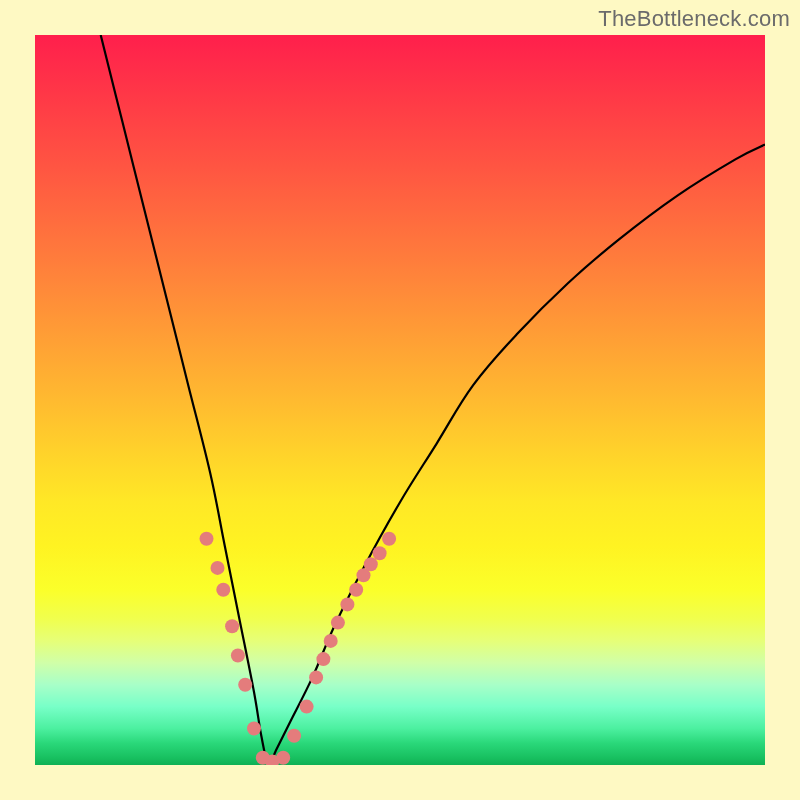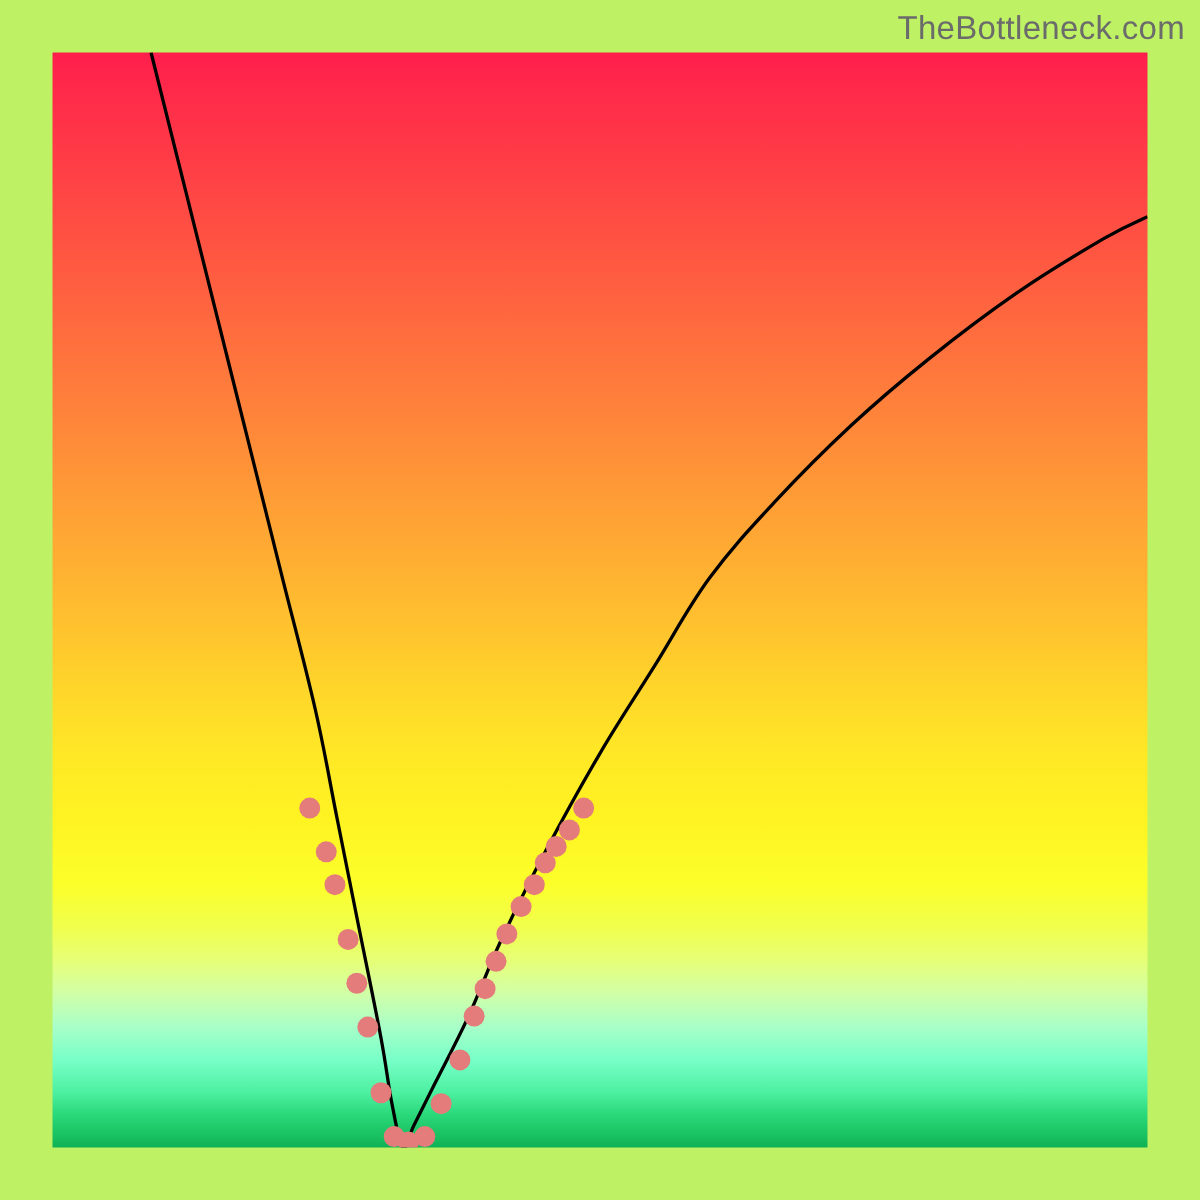--- a/index.html
+++ b/index.html
@@ -10,21 +10,21 @@
     overflow: hidden;
     background: #000;
     font-family: Arial, Helvetica, sans-serif;
   }
   .frame {
     position: absolute;
     top: 0;
     left: 0;
     width: 800px;
     height: 800px;
-    background: #bef264;
+    background: #fef9c3;
   }
   .plot-area {
     position: absolute;
     top: 35px;
     left: 35px;
     width: 730px;
     height: 730px;
   }
   .gradient {
     position: absolute;

